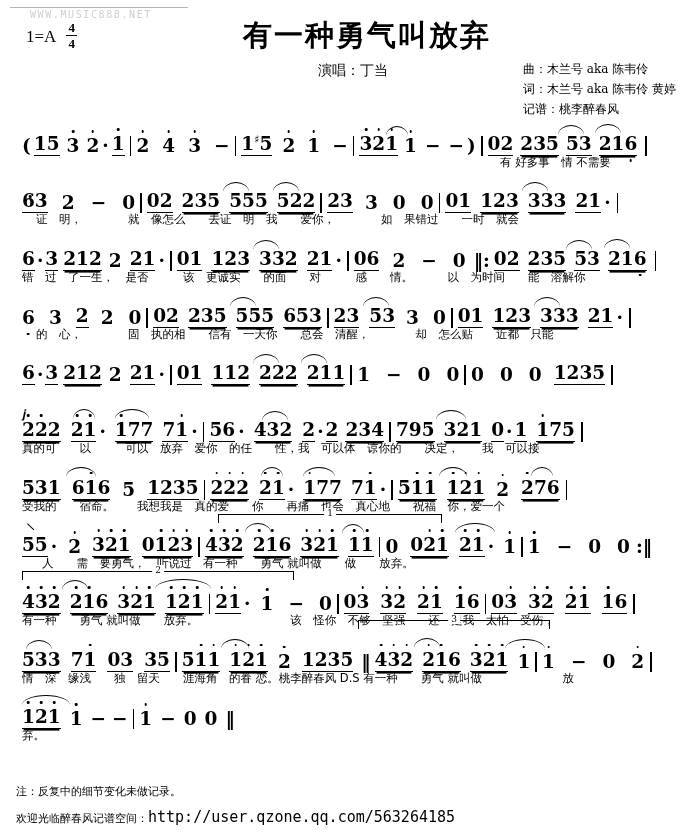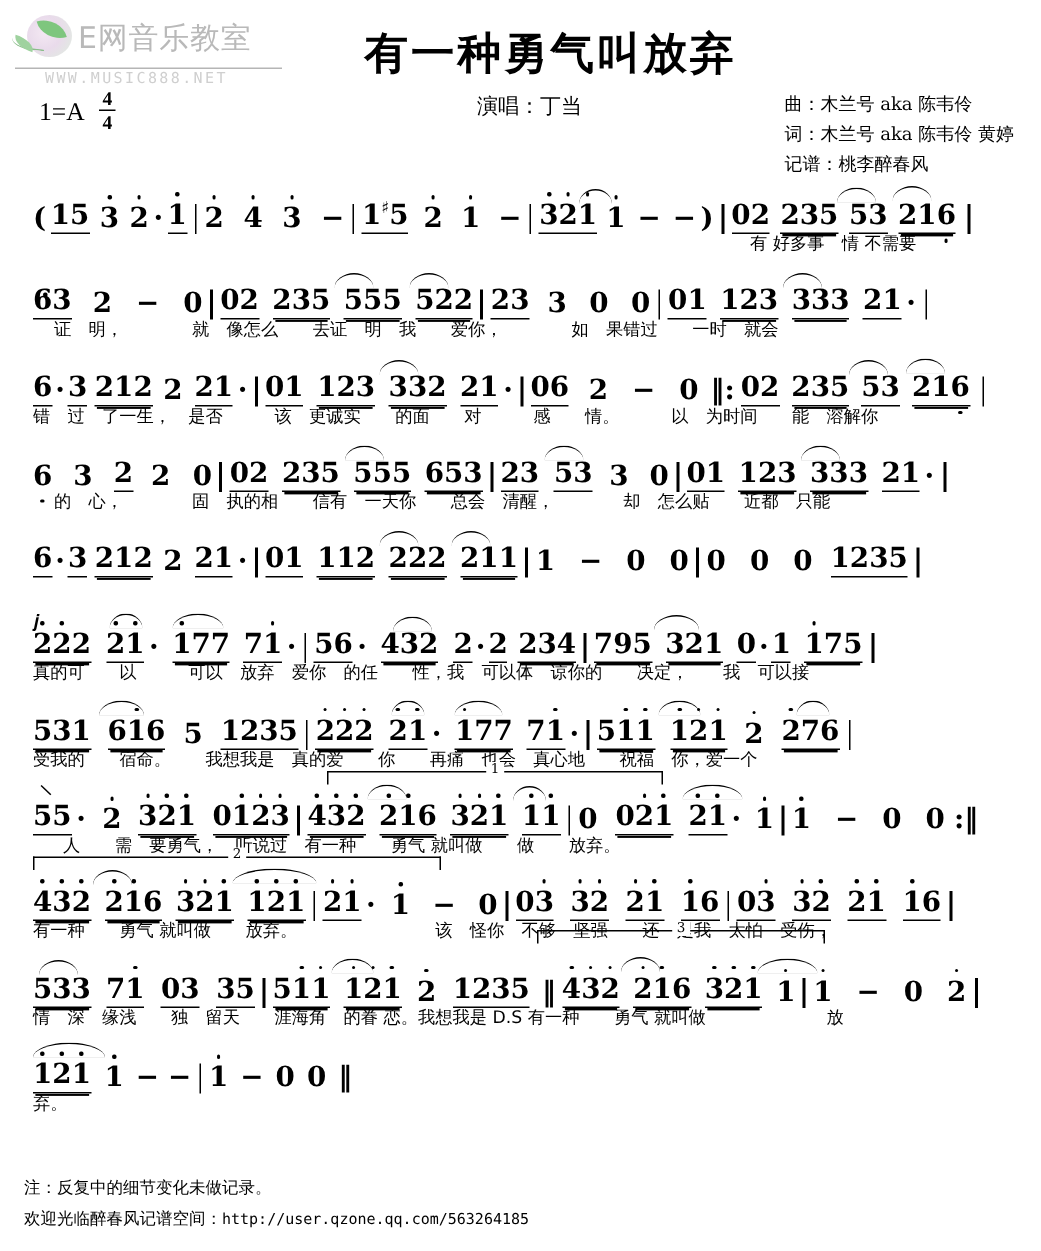--- a/index.html
+++ b/index.html
@@ -228,35 +228,26 @@
     font-family: "DejaVu Serif", serif;
   }
 
   .footnotes {
     position: absolute;
     left: 16px; top: 782px;
     font-family: "DejaVu Serif", serif;
     font-size: 11px;
     line-height: 1.9;
   }
-  .footnotes .url { font-family: "DejaVu Sans Mono", monospace; font-size: 10px; }
+  .footnotes .url { font-family: "DejaVu Sans Mono", monospace; font-size: 15px; }
 </style>
 </head>
 <body>
 
 <div class="logo-block">
-  <div class="logo-row">
-    <div class="logo-mark">
-      <div class="blob"></div>
-      <div class="stem"></div>
-      <div class="leaf1"></div>
-      <div class="leaf2"></div>
-    </div>
-    <div class="logo-text">E网音乐教室</div>
-  </div>
   <div class="logo-rule"></div>
   <div class="logo-url">WWW.MUSIC888.NET</div>
   <div class="keysig">
     <span class="k1">1=</span>
     <span class="kA">A</span>
     <span class="timesig">
       <span class="num">4</span>
       <span class="den">4</span>
     </span>
   </div>
@@ -569,21 +560,21 @@
       <span class="grp b2" style="margin-left:9px"><span class="grp dotup">3</span><span class="grp dotup">2</span><span class="grp dotup">1</span></span>
       <span class="sp" style="margin-left:9px"><span class="grp dotup" style="position:relative"><span class="tie" style="left:-12px;top:-12px;width:40px"></span>1</span></span>
       <span class="bar"></span>
       <span class="sp"><span class="grp dotup">1</span></span>
       <span class="sp" style="margin-left:16px">−</span>
       <span class="sp" style="margin-left:16px">0</span>
       <span class="sp" style="margin-left:16px"><span class="grp dotup">2</span></span>
       <span class="bar" style="margin-left:6px"></span>
     </div>
     <div class="lyrics">
-      <span style="margin-left:0px">情　深　缘浅　　独　留天　　涯海角　的眷 恋。我想我是 D.S 有一种　　勇气 就叫做　　　　　　　放</span>
+      <span style="margin-left:0px">情　深　缘浅　　独　留天　　涯海角　的眷 恋。桃李醉春风 D.S 有一种　　勇气 就叫做　　　　　　　放</span>
     </div>
   </div>
 
   <div class="sysrow">
     <div class="notes">
       <span class="grp b2"><span class="tie" style="left:0px;top:-11px;width:48px"></span><span class="grp dotup">1</span><span class="grp dotup">2</span><span class="grp dotup">1</span></span>
       <span class="sp" style="margin-left:9px"><span class="grp dotup">1</span></span>
       <span class="sp" style="margin-left:8px">−</span>
       <span class="sp" style="margin-left:6px">−</span>
       <span class="bar"></span>

